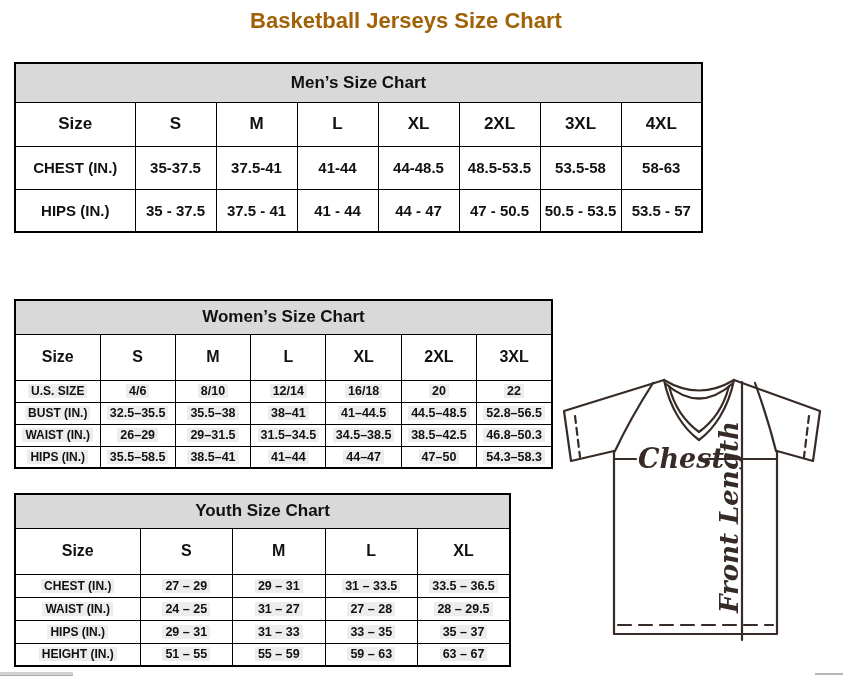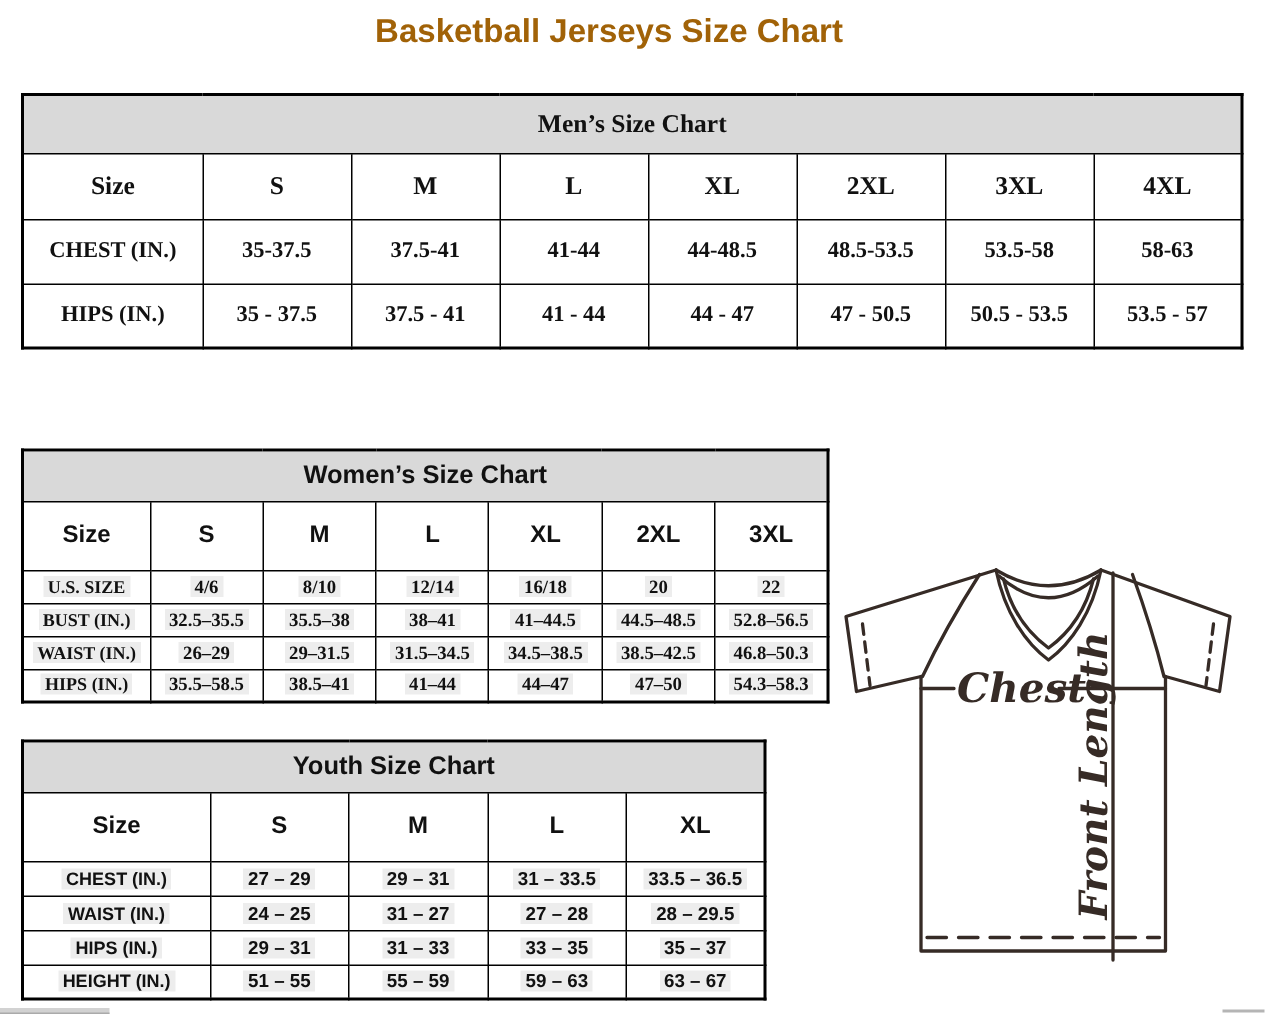--- a/index.html
+++ b/index.html
@@ -12,30 +12,30 @@
 
   table.size-table { position:absolute; border-collapse:collapse; table-layout:fixed;
                      background:#fff; border:2px solid #000; }
   table.size-table th, table.size-table td {
       border:1px solid #000; text-align:center; vertical-align:middle;
       font-weight:bold; color:#111; overflow:hidden; white-space:nowrap; }
   .caption-cell { background:#d9d9d9; font-size:17px; color:#000; }
   tr.caption-row { height:34px; }
 
   
-  table.men { left:14px; top:62px; width:815px;font-family:Liberation Serif, serif; }
+  table.men { left:14px; top:62px; width:689px; }
   table.men tr.caption-row { height:39px; }
   table.men tr.head-row  { height:44px; font-size:17px; }
   table.men tr.data-row  { height:43px; font-size:15px; }
   table.men td:first-child { font-size:15px; }
 
   
   table.women { left:14px; top:299px; width:539px; }
   table.women tr.head-row { height:46px; font-size:16px; }
-  table.women tr.data-row { height:22px; font-size:12.5px;font-family:Liberation Serif, serif; }
+  table.women tr.data-row { height:22px; font-size:12.5px; }
   table.women tr.data-row td:first-child { font-size:12px; }
 
   
   table.youth { left:14px; top:493px; width:497px; }
   table.youth tr.head-row { height:46px; font-size:16px; }
   table.youth tr.data-row { height:23px; font-size:12.5px; }
   table.youth tr.data-row td:first-child { font-size:12px; }
 
   
   .hl { background:#ededed; padding:0 3px; }

